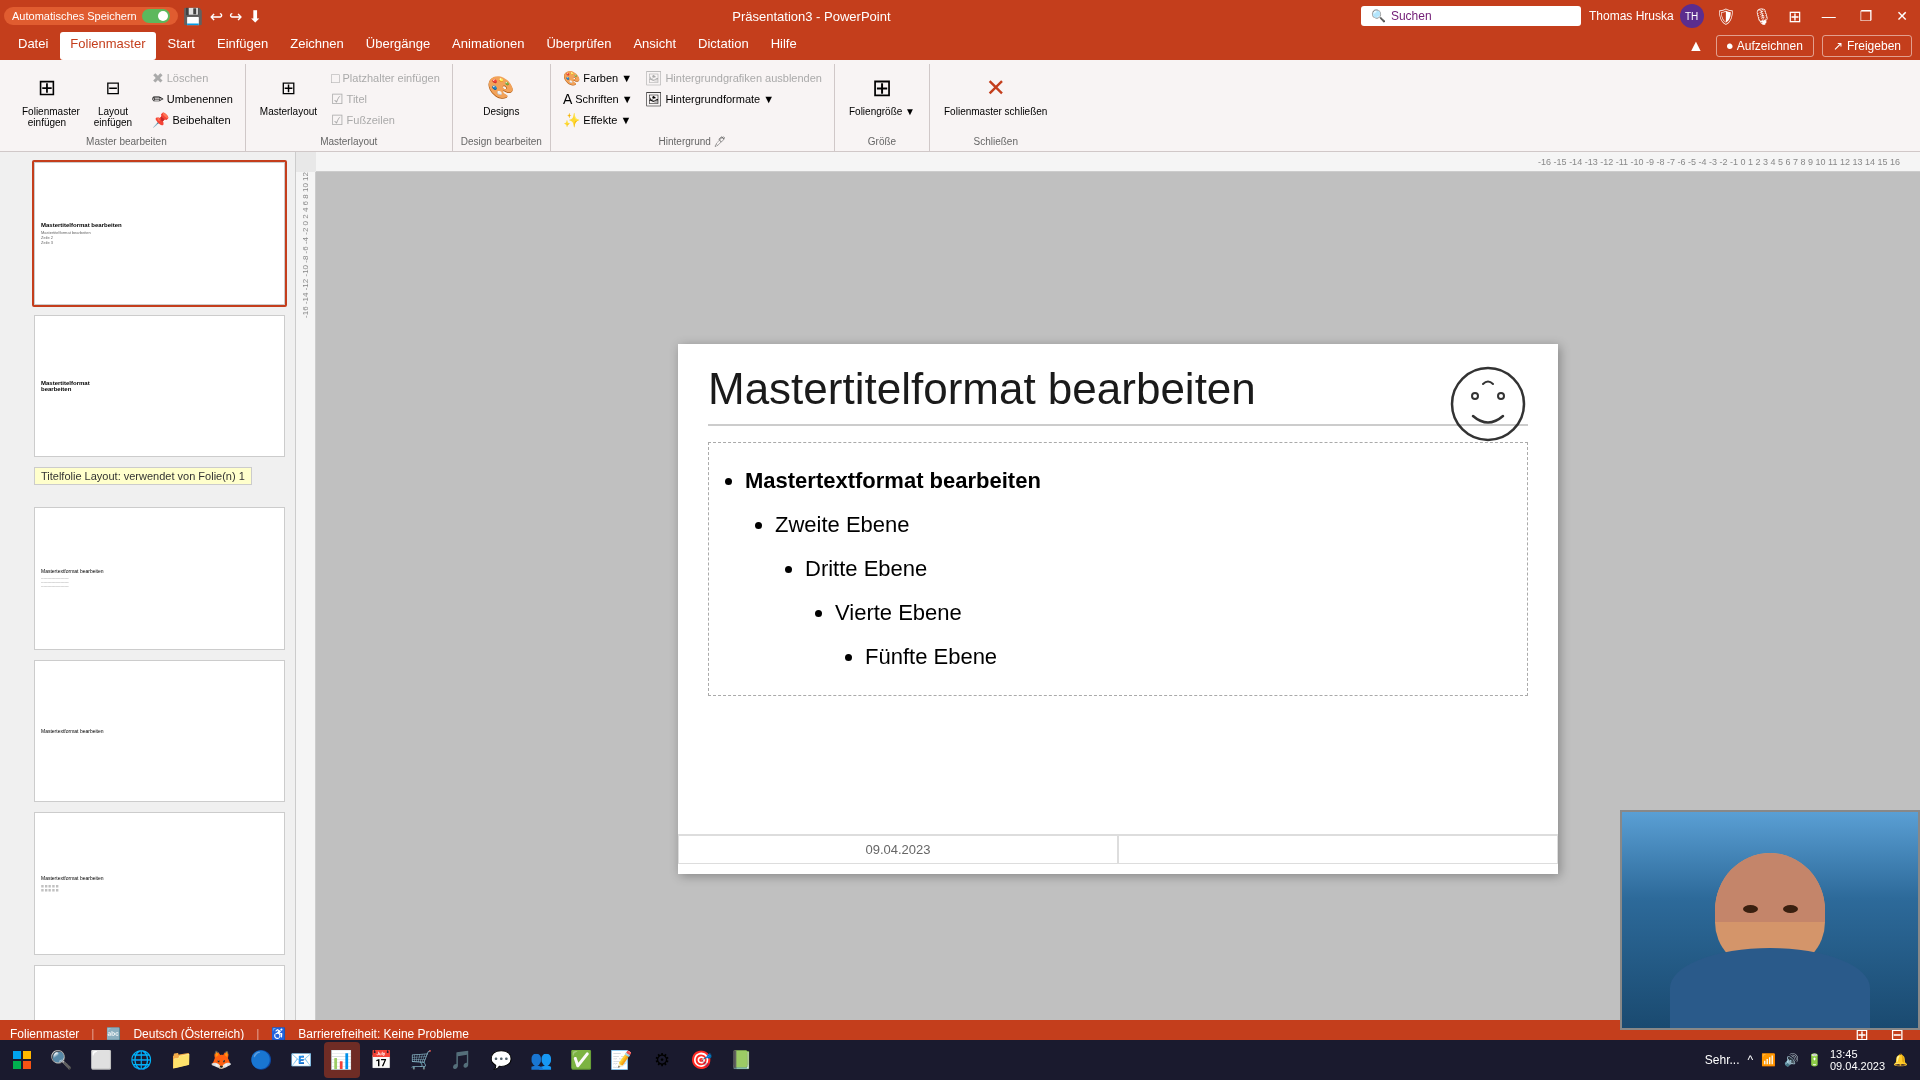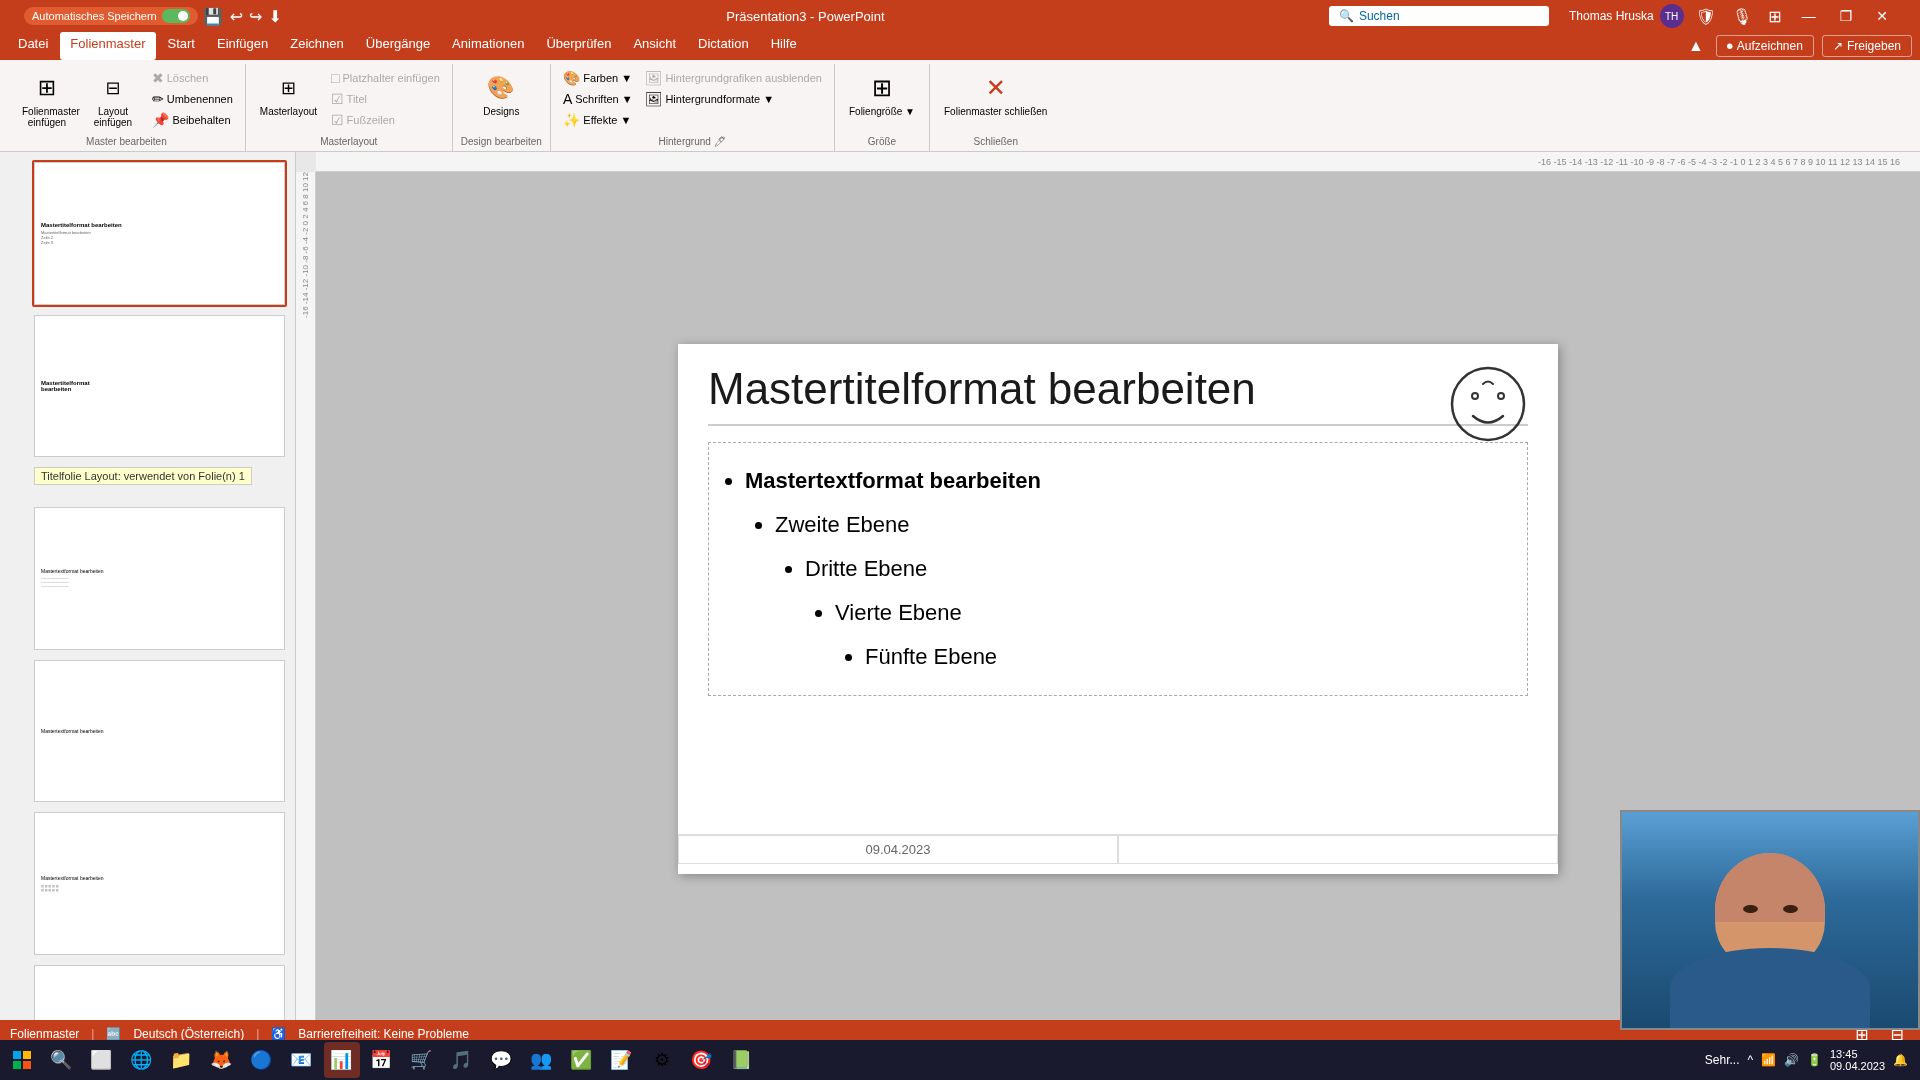--- a/index.html
+++ b/index.html
@@ -5,32 +5,32 @@
     * { margin: 0; padding: 0; box-sizing: border-box; }
     body { font-family: 'Segoe UI', Arial, sans-serif; font-size: 12px; background: #f0f0f0; width: 1920px; height: 1080px; overflow: hidden; }
 
     
     #titlebar {
       background: #c43e1c;
       height: 32px;
       display: flex;
       align-items: center;
       justify-content: space-between;
-      padding: 0 24px;
+      padding: 0 4px;
       color: white;
     }
     #titlebar-left { display: flex; align-items: center; gap: 6px; }
     #titlebar-center { display: flex; align-items: flex-end; gap: 8px; font-size: 13px; }
     #titlebar-right { display: flex; align-items: center; gap: 8px; }
     .autosave-toggle { background: #e05c30; border-radius: 10px; padding: 2px 8px; font-size: 11px; display: flex; align-items: center; gap: 5px; }
     .toggle-pill { background: #5cb85c; width: 28px; height: 14px; border-radius: 7px; display: inline-flex; align-items: center; justify-content: flex-end; padding-right: 2px; }
     .toggle-dot { background: white; width: 10px; height: 10px; border-radius: 50%; }
     .search-box { background: white; border-radius: 3px; padding: 3px 10px; color: #333; font-size: 12px; width: 220px; display: flex; align-items: center; gap: 5px; }
     .win-ctrl { cursor: pointer; padding: 4px 8px; font-size: 14px; }
-    .user-area { display: flex; align-items: center; gap: 6px; font-size: 12px; margin-left: 12px; }
+    .user-area { display: flex; align-items: center; gap: 6px; font-size: 12px; }
     .user-avatar { background: #5b2d8e; width: 24px; height: 24px; border-radius: 50%; display: flex; align-items: center; justify-content: center; font-size: 10px; font-weight: normal; }
 
     
     #menubar {
       background: #c43e1c;
       height: 28px;
       display: flex;
       padding: 0 8px;
       gap: 2px;
     }
@@ -293,21 +293,21 @@
     <span style="font-size:16px; cursor:pointer;">↩</span>
     <span style="font-size:16px; cursor:pointer;">↪</span>
     <span style="font-size:16px; cursor:pointer;">⬇</span>
   </div>
   <div id="titlebar-center">
     <span>Präsentation3 - PowerPoint</span>
   </div>
   <div id="titlebar-right">
     <div class="search-box">
       <span>🔍</span>
-      <span style="color:#0369a1;">Suchen</span>
+      <span style="color:#701a75;">Suchen</span>
     </div>
     <div class="user-area">
       <span>Thomas Hruska</span>
       <div class="user-avatar">
         <span>TH</span>
       </div>
     </div>
     <span style="font-size:16px; cursor:pointer; padding:4px;">🛡</span>
     <span style="font-size:16px; cursor:pointer; padding:4px;">🎙</span>
     <span style="font-size:16px; cursor:pointer; padding:4px;">⊞</span>

